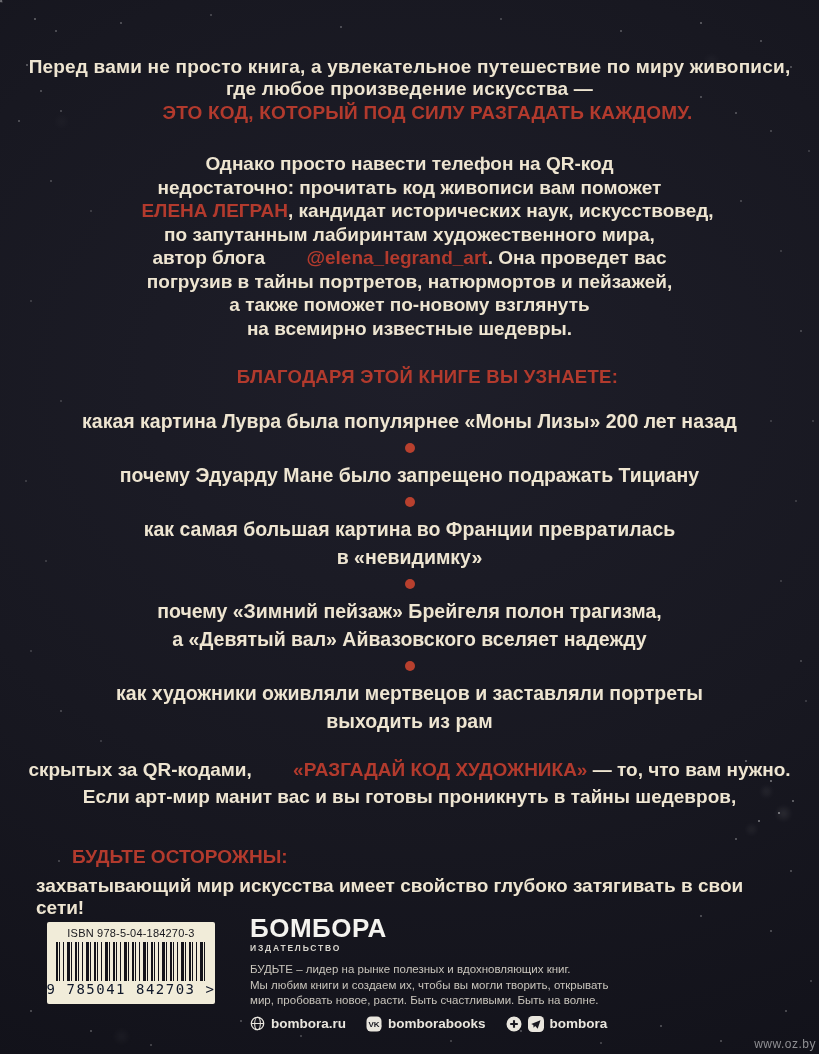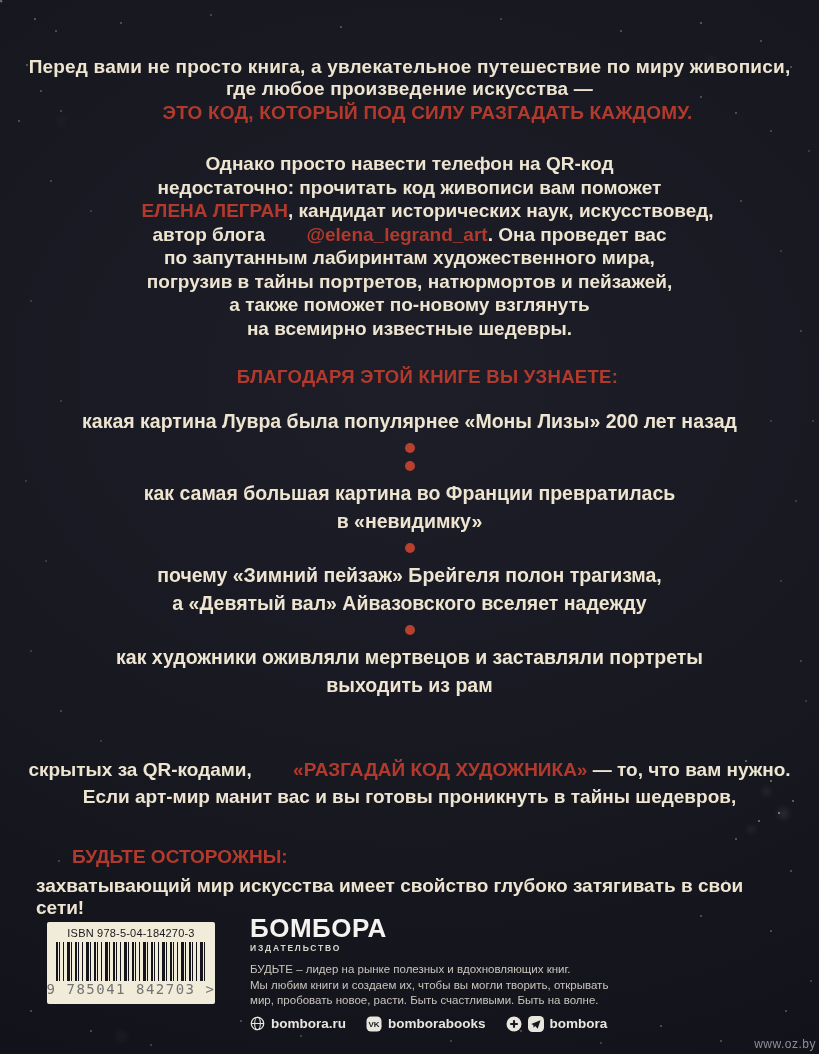--- a/index.html
+++ b/index.html
@@ -60,21 +60,21 @@
   .warning .head{margin-bottom:7px;}
   .barcode{position:absolute;left:47px;top:922px;width:168px;height:82px;background:#f1ecd9;
     border-radius:2px;display:flex;flex-direction:column;align-items:center;
     padding:5px 6px 3px;box-sizing:border-box;}
   .isbn{font-size:11px;color:#17171c;letter-spacing:.2px;}
   .bars{width:150px;height:39px;margin-top:3px;
     background-image:
       repeating-linear-gradient(90deg,#14141a 0 2px,transparent 2px 3px,#14141a 3px 4px,transparent 4px 7px,
         #14141a 7px 8px,transparent 8px 11px,#14141a 11px 14px,transparent 14px 15px,#14141a 15px 16px,transparent 16px 19px);
   }
-  .digits{font-family:"DejaVu Sans Mono",monospace;font-size:14px;color:#737373;
+  .digits{font-family:"DejaVu Sans Mono",monospace;font-size:14px;color:#0f172a;
     margin-top:0px;letter-spacing:1.5px;white-space:nowrap;}
   .publisher{position:absolute;left:250px;top:914px;width:450px;}
   .pub-name{font-size:26px;line-height:28px;font-weight:700;color:#f4f3ef;letter-spacing:.5px;}
   .pub-sub{font-size:8.5px;font-weight:700;letter-spacing:1.8px;color:#d8d5cd;margin-top:1px;}
   .pub-desc{margin-top:9px;font-size:11.5px;line-height:15.5px;color:#c9c5bc;}
   .pub-desc p{margin:0;}
   .pub-links{display:flex;align-items:flex-start;gap:20px;margin-top:7px;
     font-size:13.5px;font-weight:700;color:#e9e6de;}
   .link{display:flex;align-items:center;gap:6px;}
   .link svg{display:block;}
@@ -89,31 +89,32 @@
   <section class="intro cream">
     <p>Перед вами не просто книга, а увлекательное путешествие по миру живописи,</p>
     <p>где любое произведение искусства —</p>
     <p class="red hl">ЭТО КОД, КОТОРЫЙ ПОД СИЛУ РАЗГАДАТЬ КАЖДОМУ.</p>
   </section>
 
   <section class="about cream">
     <p>Однако просто навести телефон на QR-код</p>
     <p>недостаточно: прочитать код живописи вам поможет</p>
     <p><span class="red">ЕЛЕНА ЛЕГРАН</span><span>, кандидат исторических наук, искусствовед,</span></p>
+    <p>по запутанным лабиринтам художественного мира,</p>
     <p><span>автор блога </span><span class="red">@elena_legrand_art</span><span>. Она проведет вас</span></p>
-    <p>по запутанным лабиринтам художественного мира,</p>
     <p>погрузив в тайны портретов, натюрмортов и пейзажей,</p>
     <p>а также поможет по-новому взглянуть</p>
     <p>на всемирно известные шедевры.</p>
   </section>
 
   <section class="learn cream">
     <h2 class="red">БЛАГОДАРЯ ЭТОЙ КНИГЕ ВЫ УЗНАЕТЕ:</h2>
     <p class="item">какая картина Лувра была популярнее «Моны Лизы» 200 лет назад</p>
     <span class="dot"></span>
+    <p class="item">почему Эдуарду Мане было запрещено подражать Тициану</p>
     <span class="dot"></span>
     <div class="item">
       <p>как самая большая картина во Франции превратилась</p>
       <p>в «невидимку»</p>
     </div>
     <span class="dot"></span>
     <div class="item">
       <p>почему «Зимний пейзаж» Брейгеля полон трагизма,</p>
       <p>а «Девятый вал» Айвазовского вселяет надежду</p>
     </div>

